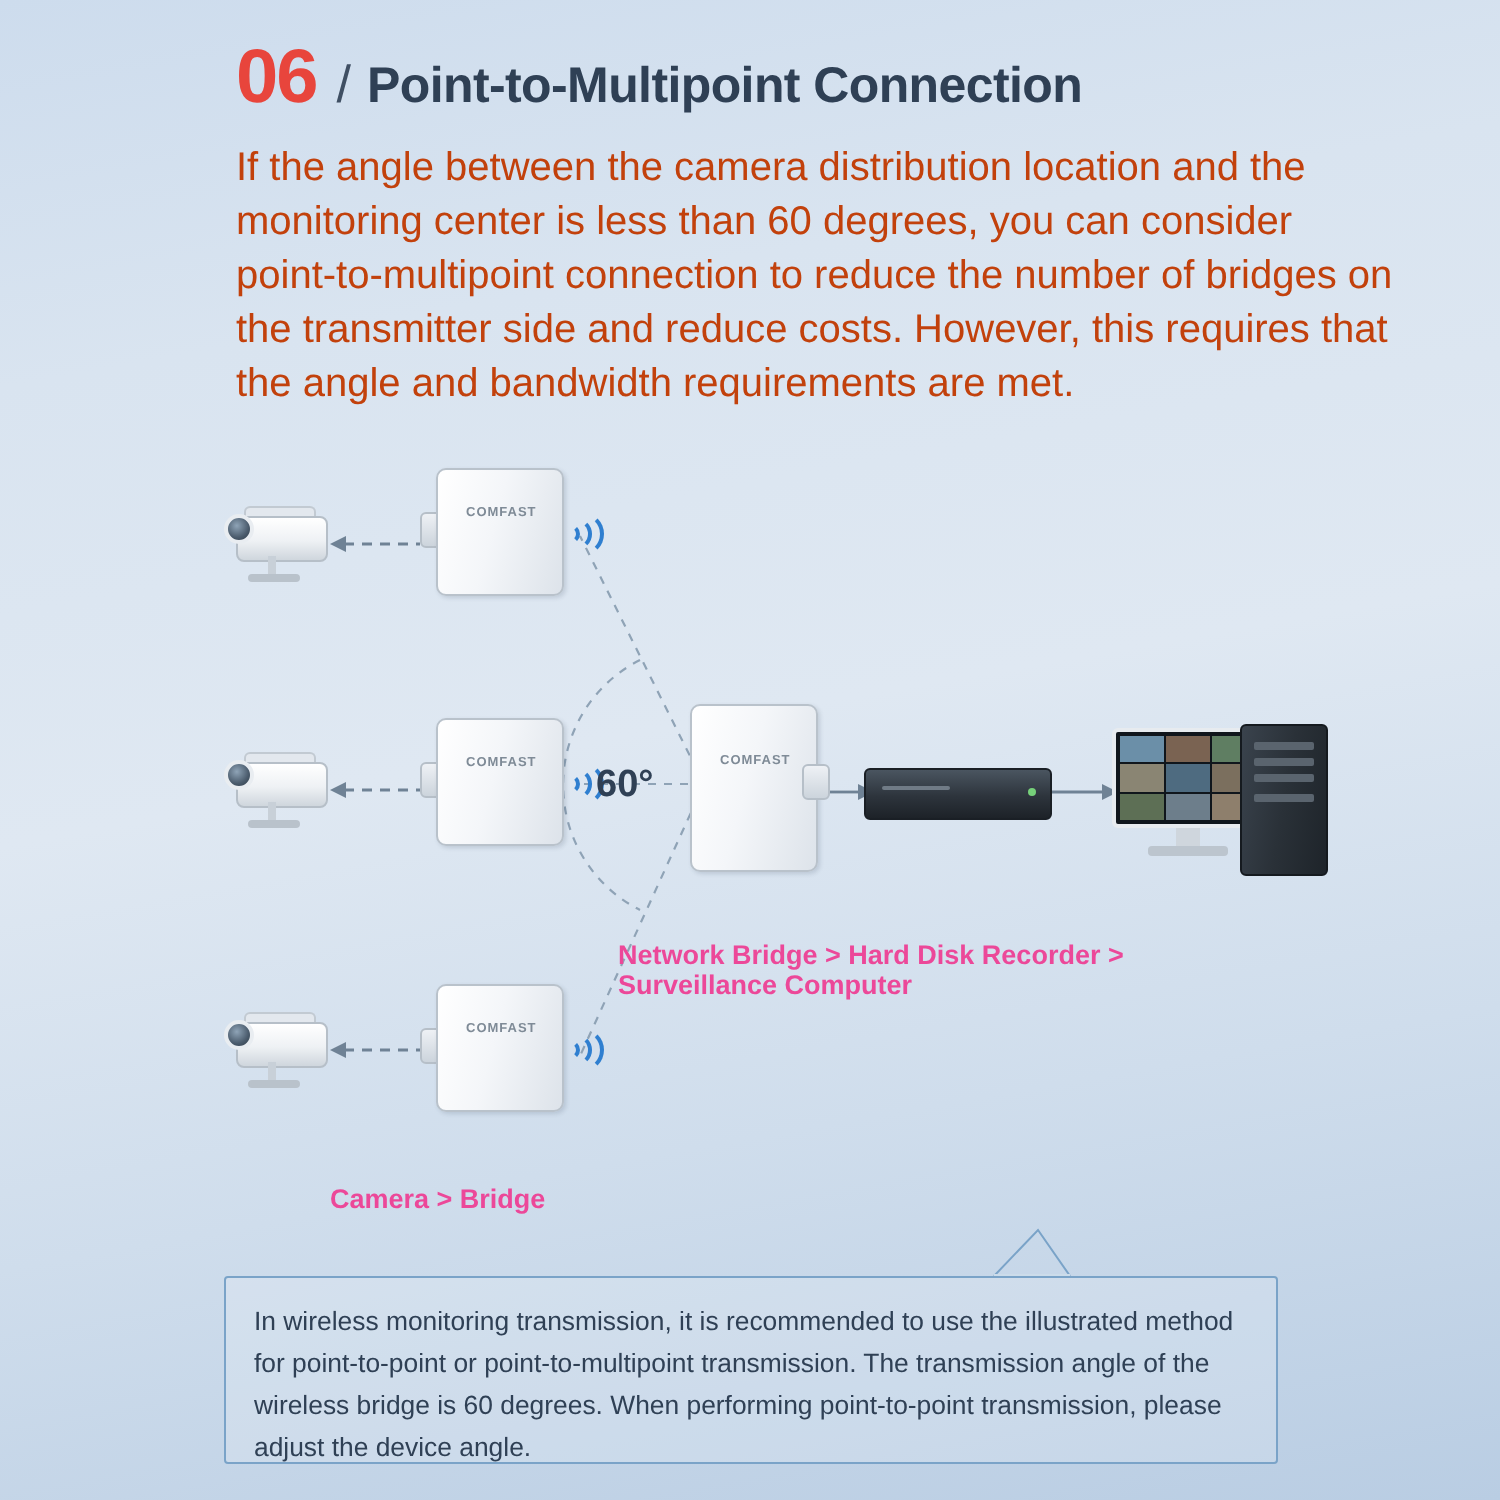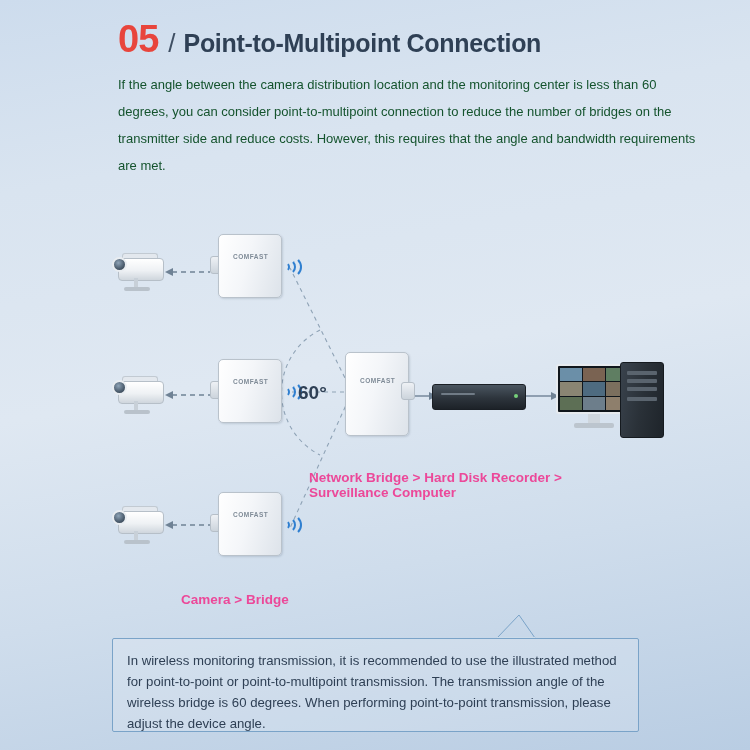--- a/index.html
+++ b/index.html
@@ -13,21 +13,21 @@
   
   .header{position:absolute;left:118px;top:18px;width:600px;}
   .title-row{display:flex;align-items:baseline;gap:8px;}
   .num{
     font-size:38px;font-weight:bold;color:#e8453c;letter-spacing:-1px;
     font-family:"Liberation Sans", sans-serif;
   }
   .slash{font-size:26px;color:#3f4f63;font-weight:normal;margin-left:2px;}
   .title{font-size:25px;font-weight:bold;color:#2f4055;letter-spacing:-0.3px;text-align:right;}
   .para{
-    margin-top:10px;font-size:13px;line-height:27px;color:#14532d;
+    margin-top:10px;font-size:20px;line-height:27px;color:#c2410c;
     width:580px;font-weight:500;
   }
   
   .diagram{position:absolute;left:0;top:222px;width:630px;height:400px;}
 
   
   .camera{position:absolute;width:62px;height:46px;}
   .cam-body{
     position:absolute;left:10px;top:8px;width:44px;height:21px;border-radius:4px;
     background:linear-gradient(180deg,#ffffff 0%,#eef1f4 55%,#cfd6dd 100%);
@@ -128,21 +128,21 @@
   .note p{
     margin:0;font-size:13.2px;line-height:21px;color:#2f4055;font-weight:400;
   }
   svg.lines{position:absolute;left:0;top:0;width:750px;height:750px;pointer-events:none;}
 </style>
 </head>
 <body>
 
 <div class="header">
   <div class="title-row">
-    <span class="num">05</span>
+    <span class="num">06</span>
     <span class="slash">/</span>
     <span class="title">Point-to-Multipoint Connection</span>
   </div>
   <div class="para">If the angle between the camera distribution location and the monitoring center is less than 60 degrees, you can consider point-to-multipoint connection to reduce the number of bridges on the transmitter side and reduce costs. However, this requires that the angle and bandwidth requirements are met.</div>
 </div>
 
 <svg class="lines">
 
   <line x1="172" y1="272" x2="210" y2="272" stroke="#6f8295" stroke-width="1.4" stroke-dasharray="5,4"></line>
   <polygon points="173,268 165,272 173,276" fill="#6f8295"></polygon>
@@ -256,18 +256,18 @@
   </div>
 
   <div class="tower" style="left:620px;top:140px;">
     <div class="tower-bay" style="top:8px;"></div>
     <div class="tower-bay" style="top:16px;"></div>
     <div class="tower-bay" style="top:24px;"></div>
     <div class="tower-bay" style="top:34px;"></div>
   </div>
 
   <div class="lbl" style="left:309px;top:248px;">Network Bridge &gt; Hard Disk Recorder &gt; Surveillance Computer</div>
-  <div class="lbl" style="left:165px;top:370px;margin-left:16px;">Camera &gt; Bridge</div>
+  <div class="lbl" style="left:165px;top:370px;">Camera &gt; Bridge</div>
 </div>
 
 <div class="note">
   <p>In wireless monitoring transmission, it is recommended to use the illustrated method for point-to-point or point-to-multipoint transmission. The transmission angle of the wireless bridge is 60 degrees. When performing point-to-point transmission, please adjust the device angle.</p>
 </div>
 
 </body></html>

